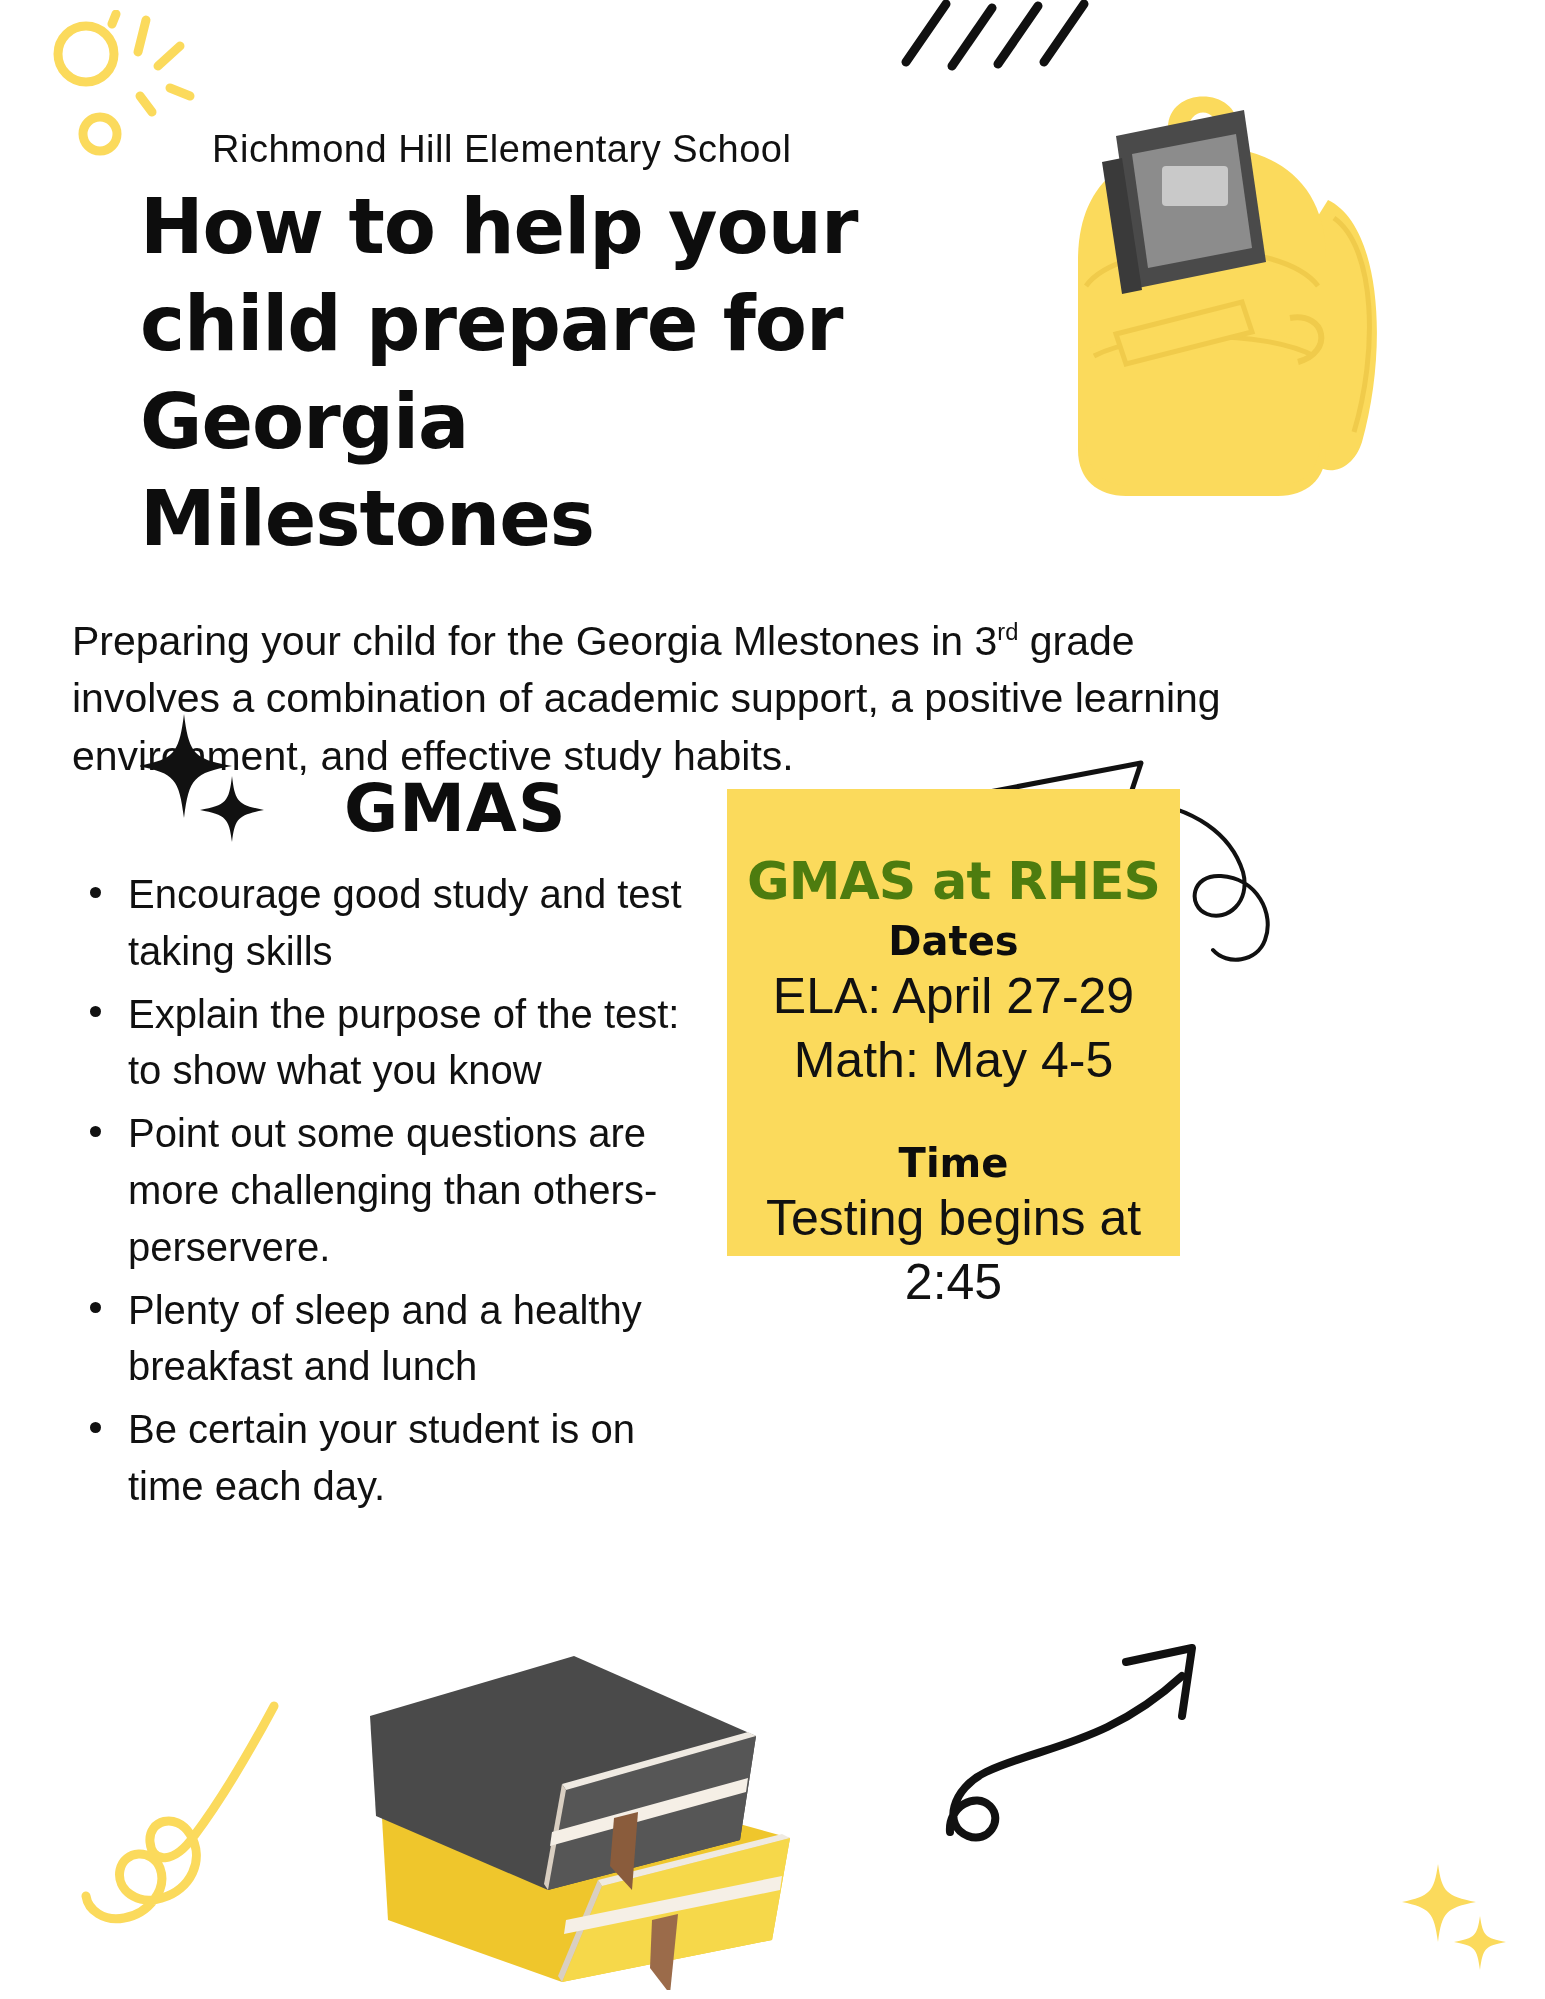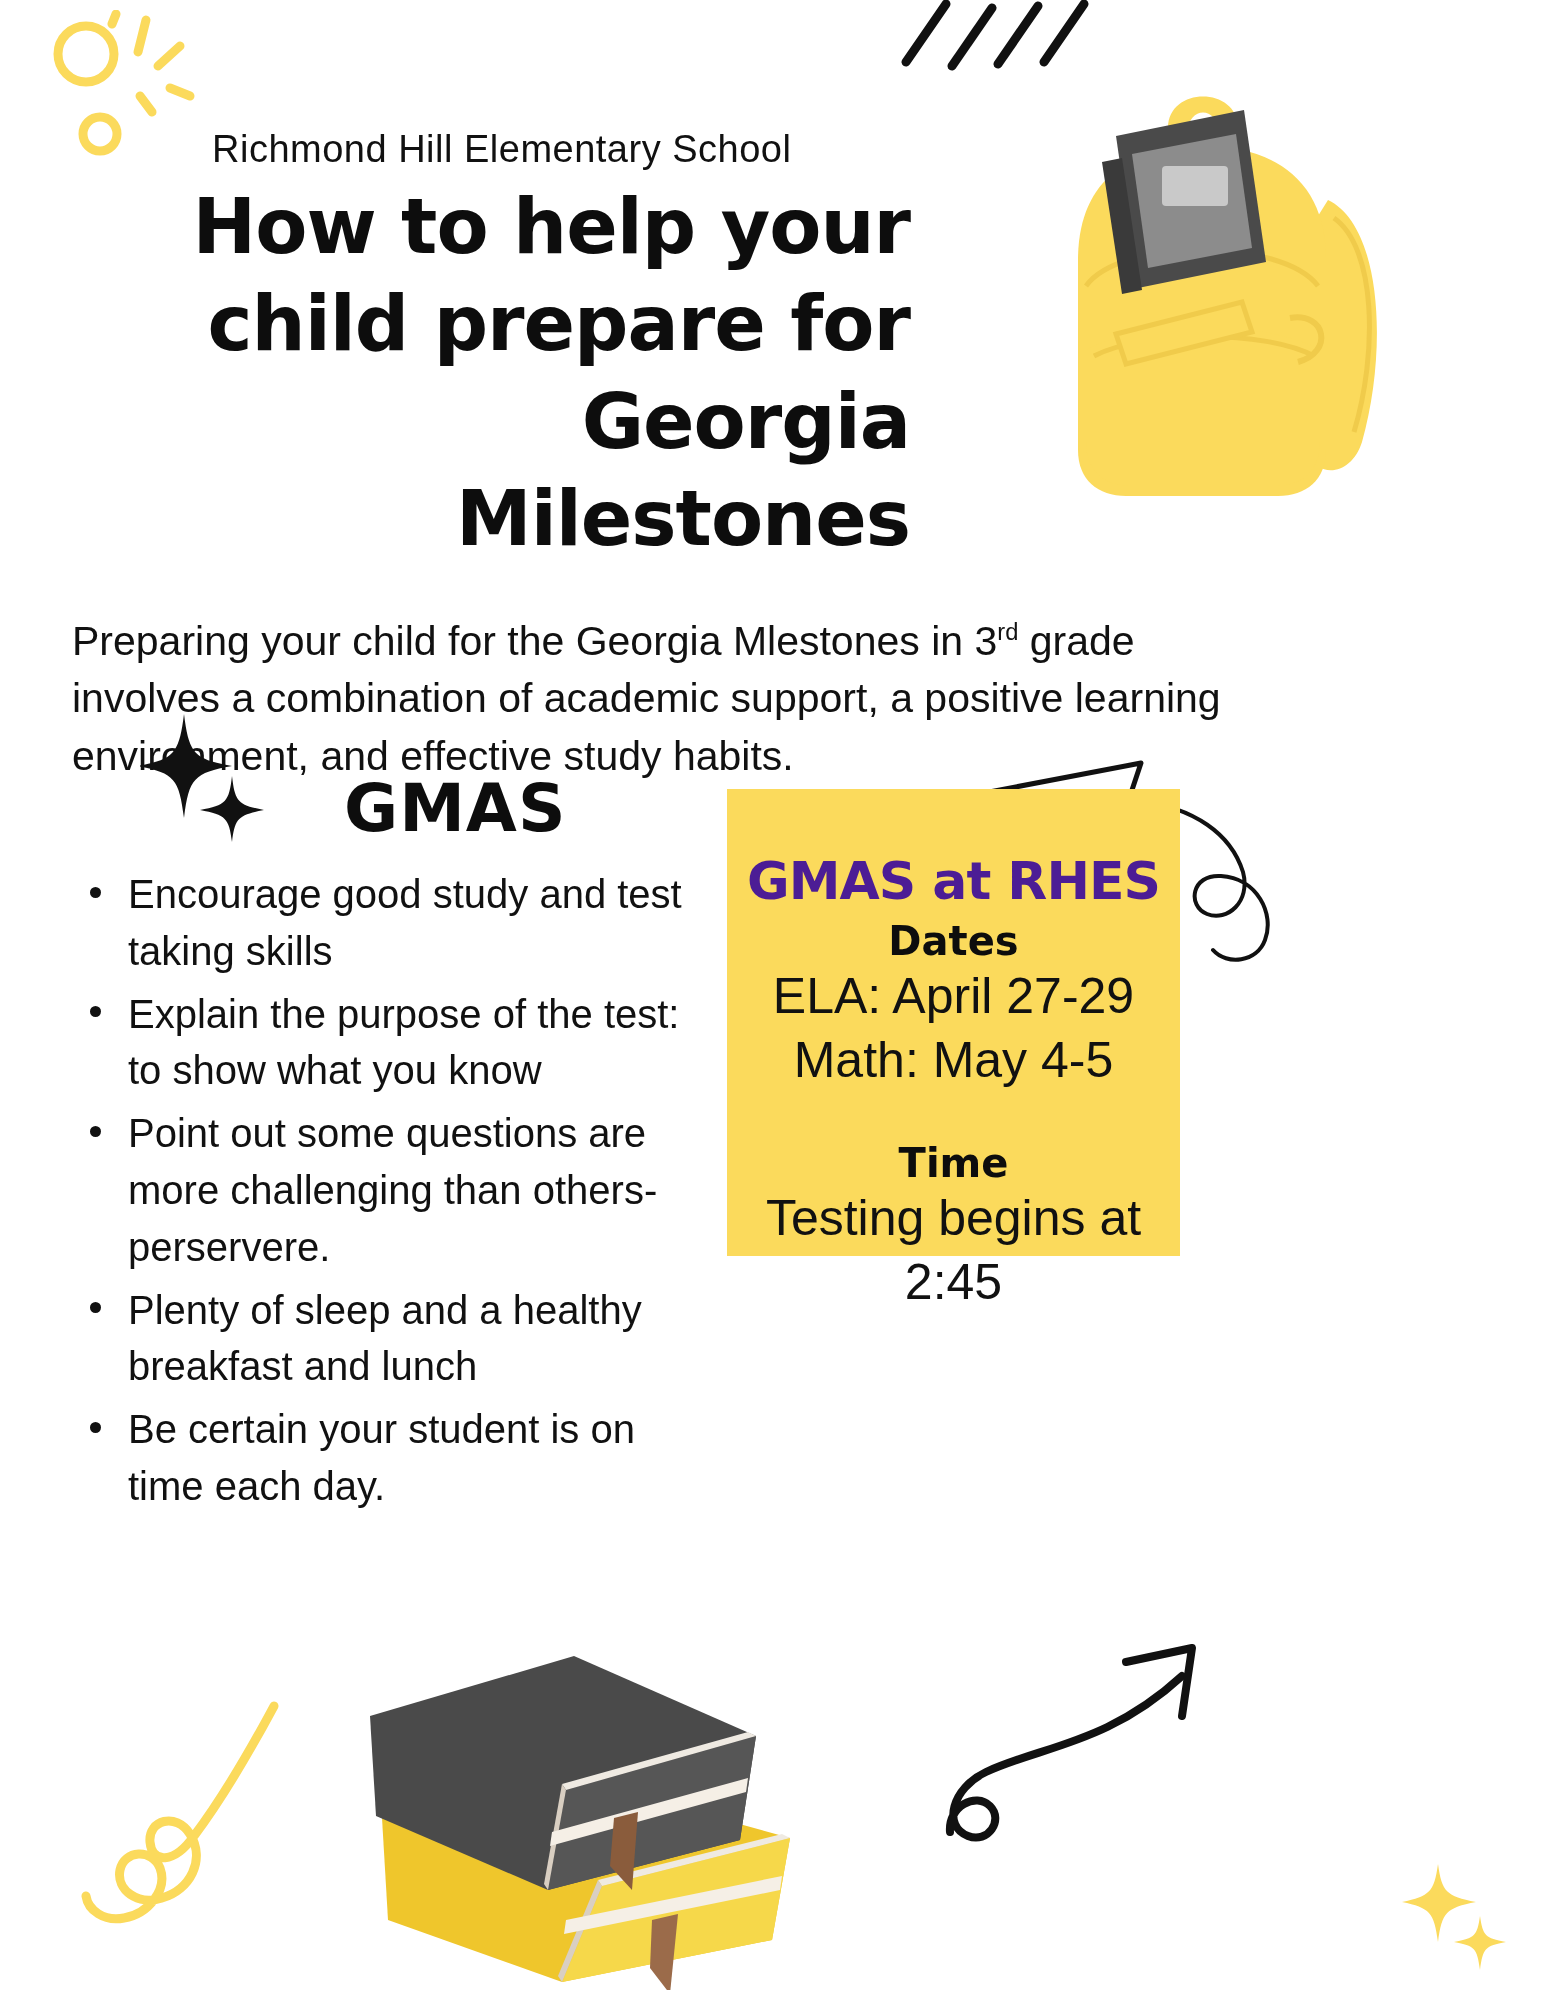--- a/index.html
+++ b/index.html
@@ -19,21 +19,21 @@
   
   .school-name{
     position:absolute;left:212px;top:128px;
     font-size:38px;font-weight:400;letter-spacing:.5px;
     color:#111;font-family:"Liberation Sans",sans-serif;
   }
   .headline{
     position:absolute;left:140px;top:178px;width:770px;
     font-family:"DejaVu Sans",sans-serif;
     font-weight:bold;font-size:76px;line-height:1.28;
-    letter-spacing:-1px;text-align:right;color:#0d0d0d;
+    letter-spacing:-1px;text-align:left;color:#0d0d0d;
   }
 
   
   .intro{
     position:absolute;left:40px;top:572px;width:1150px;
     text-align:left;font-size:41px;line-height:1.40;
     color:#111;font-family:"Liberation Sans",sans-serif;margin-left:32px;
   }
   .intro sup{font-size:.58em;vertical-align:super;}
 
@@ -62,21 +62,21 @@
   
   .gmas-box{
     position:absolute;left:727px;top:789px;width:453px;height:467px;
     background:#FBDA5C;
     text-align:center;
     box-sizing:border-box;
     padding-top:14px;
   }
   .gmas-title{
     font-family:"DejaVu Sans",sans-serif;
-    font-weight:bold;font-size:52px;letter-spacing:-1px;color:#4c1d95;
+    font-weight:bold;font-size:52px;letter-spacing:-1px;color:#4d7c0f;
     line-height:1.1;margin-top:50px;
   }
   .gmas-sub{
     font-family:"DejaVu Sans",sans-serif;
     font-weight:bold;font-size:40px;color:#0d0d0d;
     margin-top:8px;
   }
   .gmas-line{
     font-size:50px;line-height:1.28;color:#111;
     font-family:"Liberation Sans",sans-serif;

